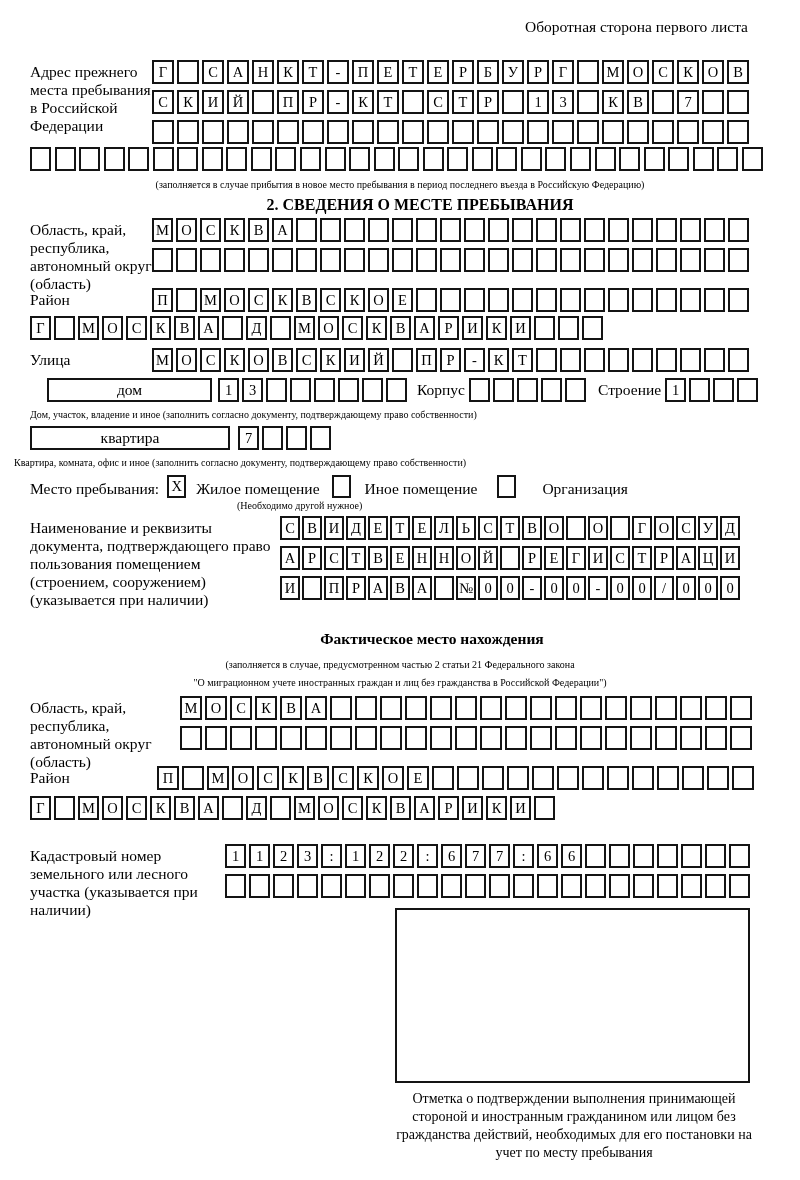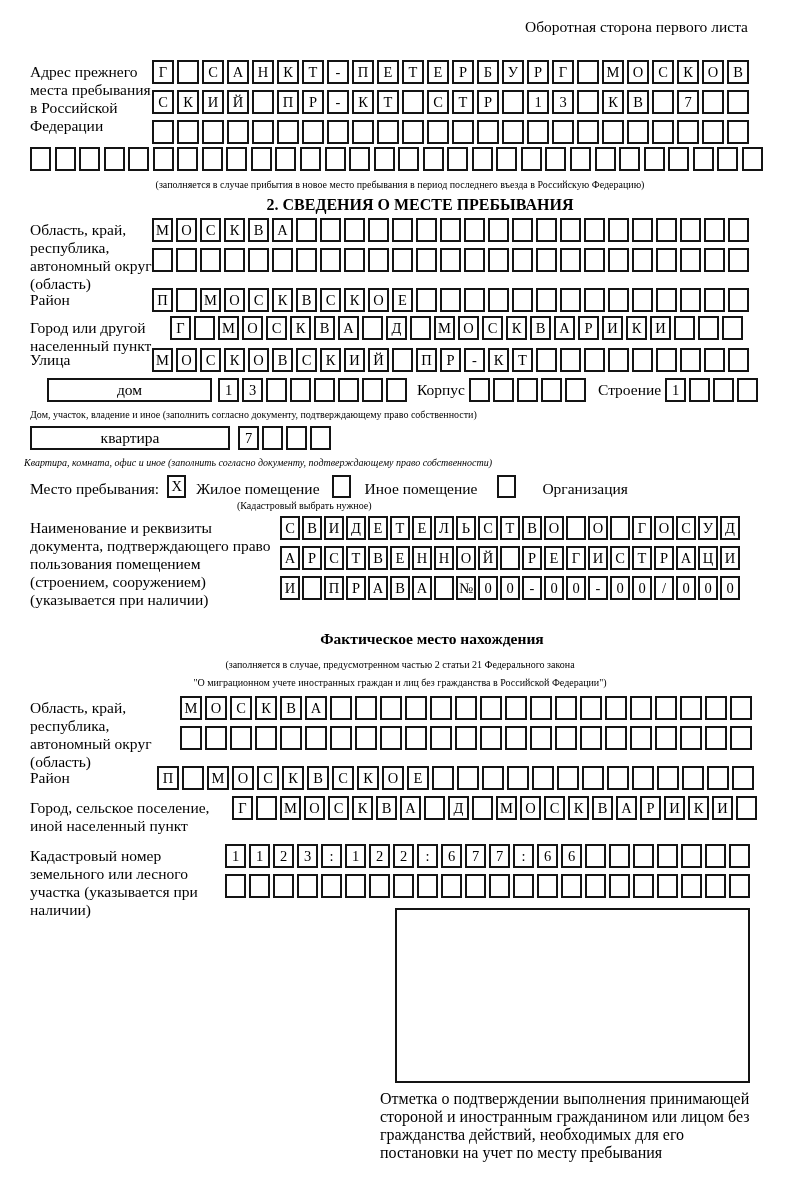--- a/index.html
+++ b/index.html
@@ -250,21 +250,20 @@
         <span class="cell"></span>
         <span class="cell"></span>
         <span class="cell"></span>
         <span class="cell"></span>
         <span class="cell"></span>
         <span class="cell"></span>
       </div>
   </div>
 
   <div class="abs field" style="top:316px;left:30px;">
-    <div class="flabel w140">Город или другой населенный пункт</div>
     <div class="cells">
         <span class="cell">Г</span>
         <span class="cell"></span>
         <span class="cell">М</span>
         <span class="cell">О</span>
         <span class="cell">С</span>
         <span class="cell">К</span>
         <span class="cell">В</span>
         <span class="cell">А</span>
         <span class="cell"></span>
@@ -349,32 +348,32 @@
 
   <div class="abs" style="top:426px;left:30px;display:flex;align-items:center;">
     <div class="bigbox-label apt">квартира</div>
     <div class="cells" style="margin-left:8px;">
         <span class="cell">7</span>
         <span class="cell"></span>
         <span class="cell"></span>
         <span class="cell"></span>
       </div>
   </div>
-  <div class="abs note" style="top:454px;left:24px;font-style:italic;">Квартира, комната, офис и иное (заполнить согласно документу, подтверждающему право собственности)</div>
+  <div class="abs note" style="top:454px;left:14px;">Квартира, комната, офис и иное (заполнить согласно документу, подтверждающему право собственности)</div>
 
   <div class="abs stay" style="top:472px;left:30px;">
     <span>Место пребывания:</span>
     <span class="checkbox" style="margin-left:8px;">X</span>
     <span style="margin-left:10px;">Жилое помещение</span>
     <span class="checkbox" style="margin-left:12px;"></span>
     <span style="margin-left:14px;margin-top:8px;">Иное помещение</span>
     <span class="checkbox" style="margin-left:20px;"></span>
     <span style="margin-left:26px;">Организация</span>
   </div>
-  <div class="abs note" style="top:497px;left:237px;">(Кадастровый выбрать нужное)</div>
+  <div class="abs note" style="top:497px;left:237px;">(Необходимо другой нужное)</div>
 
   <div class="abs field" style="top:516px;left:30px;">
     <div class="flabel w250">Наименование и реквизиты документа, подтверждающего право пользования помещением (строением, сооружением) (указывается при наличии)</div>
     <div class="rows">
       <div class="cells doc">
           <span class="cell">С</span>
           <span class="cell">В</span>
           <span class="cell">И</span>
           <span class="cell">Д</span>
           <span class="cell">Е</span>
@@ -528,21 +527,20 @@
         <span class="cell"></span>
         <span class="cell"></span>
         <span class="cell"></span>
         <span class="cell"></span>
         <span class="cell"></span>
         <span class="cell"></span>
       </div>
   </div>
 
   <div class="abs field" style="top:796px;left:30px;">
-    <div class="flabel w202">Город, сельское поселение, иной населенный пункт</div>
     <div class="cells">
         <span class="cell">Г</span>
         <span class="cell"></span>
         <span class="cell">М</span>
         <span class="cell">О</span>
         <span class="cell">С</span>
         <span class="cell">К</span>
         <span class="cell">В</span>
         <span class="cell">А</span>
         <span class="cell"></span>
@@ -610,15 +608,15 @@
           <span class="cell"></span>
           <span class="cell"></span>
           <span class="cell"></span>
           <span class="cell"></span>
           <span class="cell"></span>
         </div>
     </div>
   </div>
 
   <div class="abs confirm-box" style="top:908px;left:395px;width:355px;height:175px;"></div>
-  <div class="abs note" style="top:1090px;left:380px;width:372px;font-size:16px;line-height:18px;">Отметка о подтверждении выполнения принимающей стороной и иностранным гражданином или лицом без гражданства действий, необходимых для его постановки на учет по месту пребывания</div>
+  <div class="abs note" style="top:1090px;left:388px;width:372px;text-align:center;font-size:14px;line-height:18px;">Отметка о подтверждении выполнения принимающей стороной и иностранным гражданином или лицом без гражданства действий, необходимых для его постановки на учет по месту пребывания</div>
 
 </div>
 
 </body></html>

